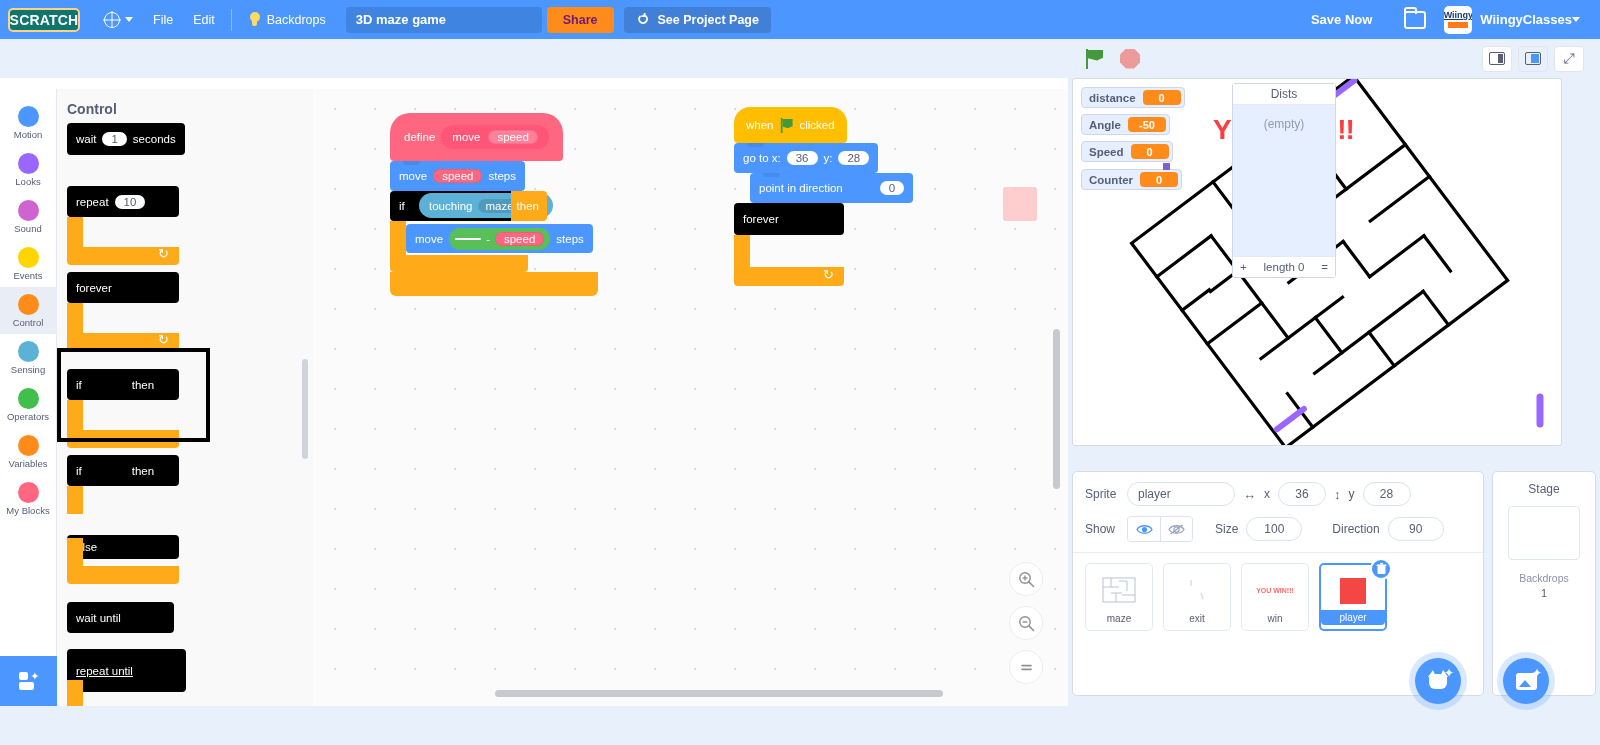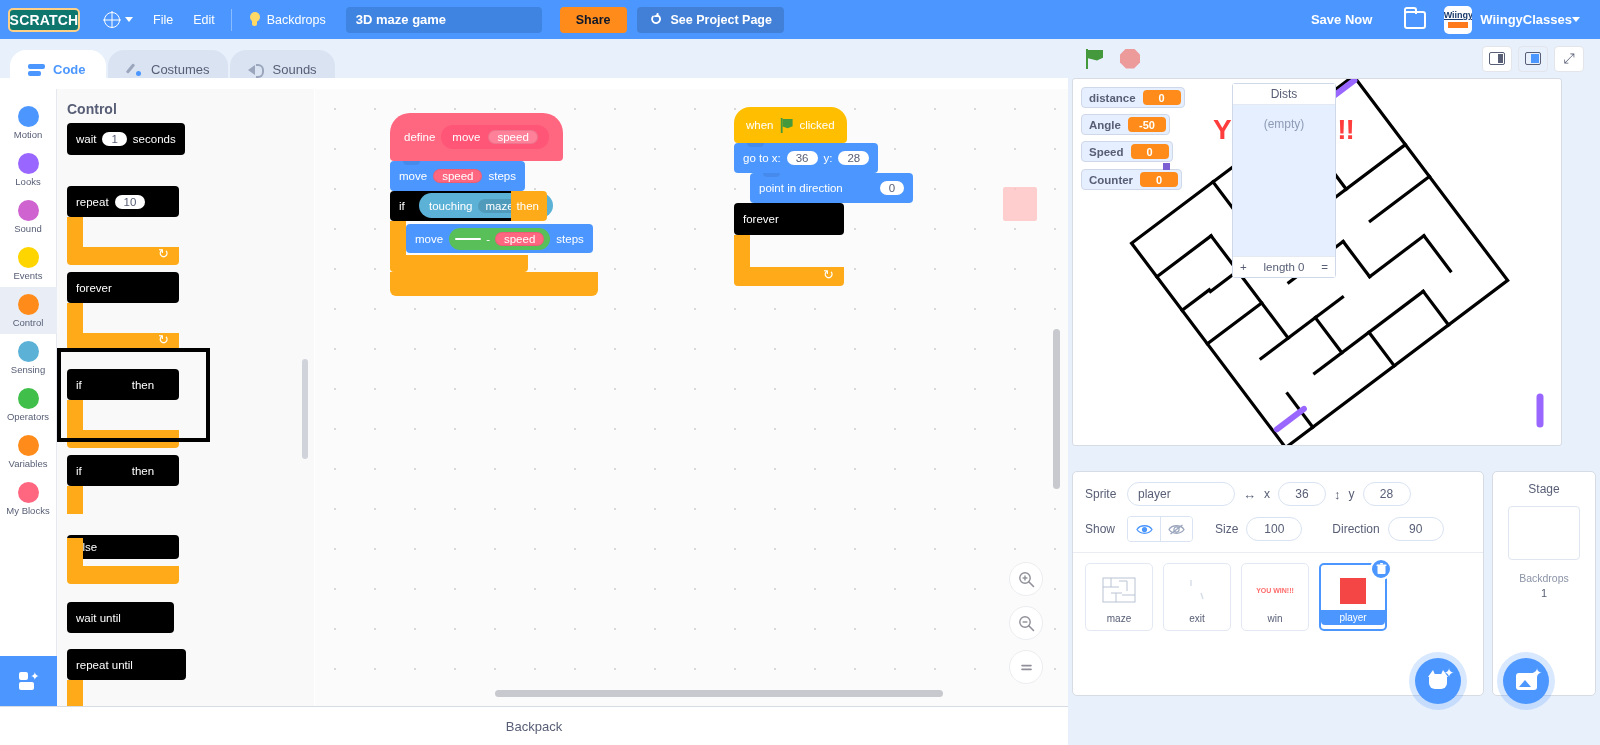--- a/index.html
+++ b/index.html
@@ -50,22 +50,22 @@
   .mb-bulb::after {
     content: ""; position: absolute; left: 4.5px; top: 9px; width: 5px; height: 5px;
     background: #ffd966; border-radius: 0 0 2px 2px;
   }
   .mb-title-input {
     width: 196px; height: 26px; background: #3f84e0; border: none; border-radius: 4px;
     color: #fff; font-size: 13px; font-weight: bold; padding: 0 10px;
     margin-left: 10px; font-family: "Liberation Sans", sans-serif;
   }
   .mb-share {
-    margin-left: 18px; height: 26px; padding: 0 16px; background: #ff8c1a;
-    color: #0f172a; border: none; border-radius: 4px; font-size: 12.5px;
+    margin-left: 5px; height: 26px; padding: 0 16px; background: #ff8c1a;
+    color: #701a75; border: none; border-radius: 4px; font-size: 12.5px;
     font-weight: bold; cursor: pointer; font-family: "Liberation Sans", sans-serif;
   }
   .mb-projpage {
     margin-left: 10px; height: 26px; padding: 0 12px; background: #4280d7;
     border-radius: 4px; display: flex; align-items: center; gap: 8px;
     color: #fff; font-size: 12.5px; font-weight: bold; cursor: pointer;
   }
   .mb-spacer { flex: 1; }
   .mb-savenow { color: #fff; font-size: 13px; font-weight: bold; padding: 0 14px; cursor: pointer; }
   .mb-folder {
@@ -353,34 +353,20 @@
     <div class="mb-avatar">
       <span class="w1">Wiingy</span>
       <span class="w2"></span>
     </div>
     <div class="mb-user">
       <span>WiingyClasses</span>
       <span class="caret"></span>
     </div>
   </div>
 
-  <div class="tabstrip">
-    <div class="tab active">
-      <span class="ti ti-code"></span>
-      <span>Code</span>
-    </div>
-    <div class="tab">
-      <span class="ti ti-cost"></span>
-      <span>Costumes</span>
-    </div>
-    <div class="tab">
-      <span class="ti ti-snd"></span>
-      <span>Sounds</span>
-    </div>
-  </div>
 
   <div class="editor-body">
 
     <div class="cat-col">
       <div class="cat">
         <span class="cat-dot" style="background:#4c97ff"></span>
         <span class="cat-lbl">Motion</span>
       </div>
       <div class="cat">
         <span class="cat-dot" style="background:#9966ff"></span>
@@ -466,21 +452,21 @@
       </div>
       <div class="c-arm" style="left:10px; top:449px; width:16px; height:28px;"></div>
       <div class="c-foot" style="left:10px; top:477px; width:112px; height:18px;"></div>
 
       <div class="blk ctrl" style="left:10px; top:513px; height:31px;">
         <span class="notch"></span>
         <span>wait until</span>
         <span class="hex-dark"></span>
       </div>
 
-      <div class="blk ctrl" style="left:10px; top:560px; height:31px;">
+      <div class="blk ctrl" style="left:10px; top:560px; height:43px;text-decoration:underline;">
         <span class="notch"></span>
         <span>repeat until</span>
         <span class="hex-dark"></span>
       </div>
       <div class="c-arm" style="left:10px; top:591px; width:16px; height:28px;"></div>
 
       <div class="pal-scroll"></div>
     </div>
 
     <div class="pal-highlight"></div>
@@ -595,23 +581,20 @@
       <div class="vscroll"></div>
     </div>
 
     <div class="ext-btn">
       <span class="ext-icon">
         <span class="ext-spark">✦</span>
       </span>
     </div>
   </div>
 
-  <div class="backpack">
-    <span>Backpack</span>
-  </div>
 
   <div class="rightpane">
 
     <div class="stage-ctrl">
       <div class="flag"></div>
       <div class="stopbtn"></div>
       <div class="ctrl-spacer"></div>
       <div class="lbtn">
         <span class="li-small"></span>
       </div>

